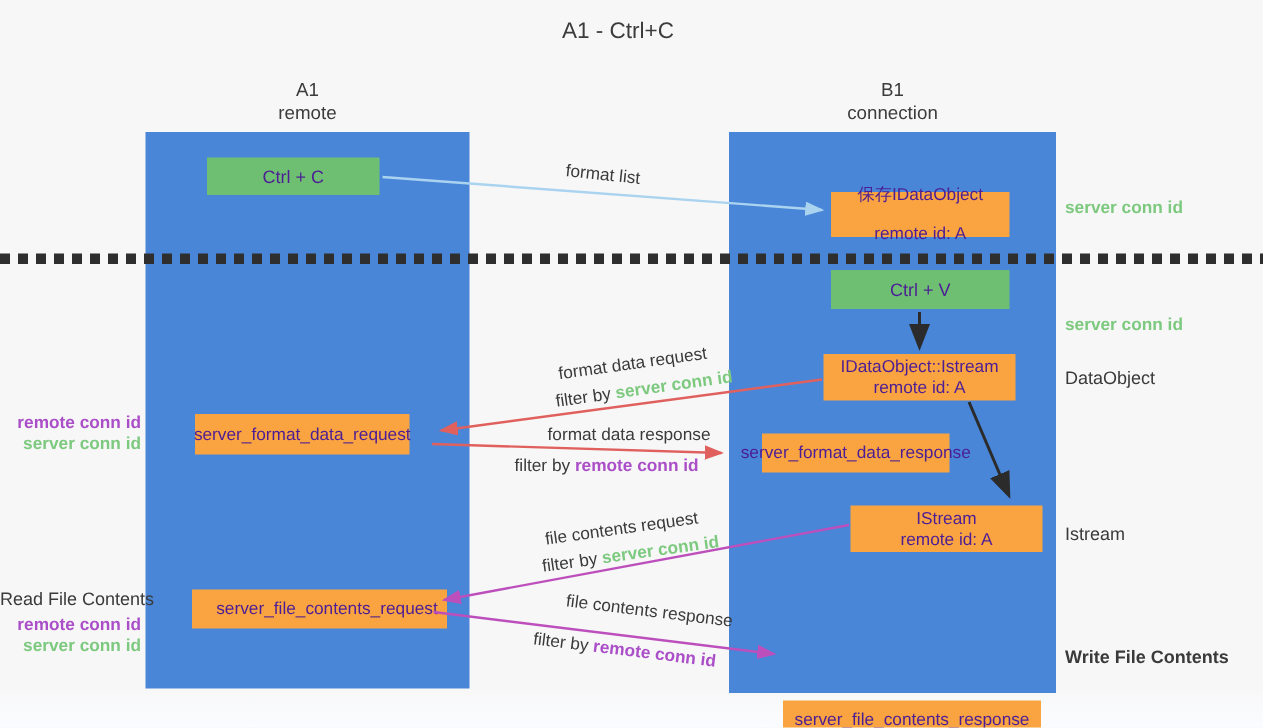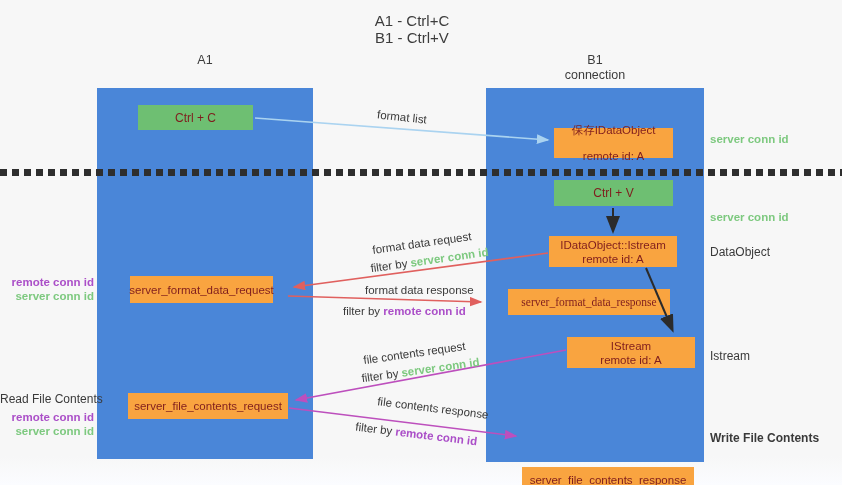--- a/index.html
+++ b/index.html
@@ -24,31 +24,31 @@
   .lifeline { background:#4a86d8; }
   #lifeline-a { left:97px; top:88px; width:216px; height:371px; }
   #lifeline-b { left:486px; top:88px; width:218px; height:374px; }
 
   
   #divider { left:0; top:169px; width:842px; height:7px; z-index:5;
     background:repeating-linear-gradient(90deg,#2e2e2e 0 7px, transparent 7px 12px); }
 
   
   .node { display:flex; flex-direction:column; align-items:center; justify-content:center;
-          color:#7f1d1d; text-align:center; line-height:14px; z-index:3; }
+          color:#4c1d95; text-align:center; line-height:14px; z-index:3; }
   .green  { background:#6ebf72; font-size:12px; }
   .orange { background:#f9a440; font-size:11.5px; }
   #ctrl-c    { left:138px; top:105px; width:115px; height:25px; }
   #ctrl-v    { left:554px; top:180px; width:119px; height:26px; }
   #save-obj  { left:554px; top:128px; width:119px; height:30px;gap:12px; }
   #getdata   { left:549px; top:236px; width:128px; height:31px; }
   #fmt-req   { left:130px; top:276px; width:143px; height:27px; }
-  #fmt-resp  { left:508px; top:289px; width:162px; height:26px;font-family:Liberation Serif, serif; }
+  #fmt-resp  { left:508px; top:289px; width:125px; height:26px; }
   #istream   { left:567px; top:337px; width:128px; height:31px; }
-  #file-req  { left:128px; top:393px; width:160px; height:26px; }
+  #file-req  { left:128px; top:393px; width:160px; height:26px;padding-left:10px; }
   #file-resp { left:522px; top:426px; width:172px; height:25px;margin-top:41px; }
 
   
   #arrows { left:0; top:0; width:842px; height:485px; z-index:4; pointer-events:none; }
 
   
   .flabel { position:absolute; font-size:11.5px; color:#3a3a3a; white-space:nowrap;
             z-index:6; transform-origin:center center; }
   .tilt-up   { transform:rotate(-8deg); }
   .tilt-down { transform:rotate(7deg); }
@@ -78,25 +78,25 @@
   .side-green  { color:#7dc97f; font-weight:bold; font-size:11.5px; }
   .side-purple { color:#ab4fc8; font-weight:bold; font-size:11.5px; }
 </style>
 </head>
 <body>
 
 <div id="canvas">
 
   <div class="abs title">
     <div>A1 - Ctrl+C</div>
-    <div>B1 - Ctrl+V</div>
   </div>
 
   <div class="abs col-header" id="header-a">
     <div>A1</div>
+    <div>remote</div>
   </div>
   <div class="abs col-header" id="header-b">
     <div>B1</div>
     <div>connection</div>
   </div>
 
   <div class="abs lifeline" id="lifeline-a"></div>
   <div class="abs lifeline" id="lifeline-b"></div>
 
   <div class="abs" id="divider"></div>

